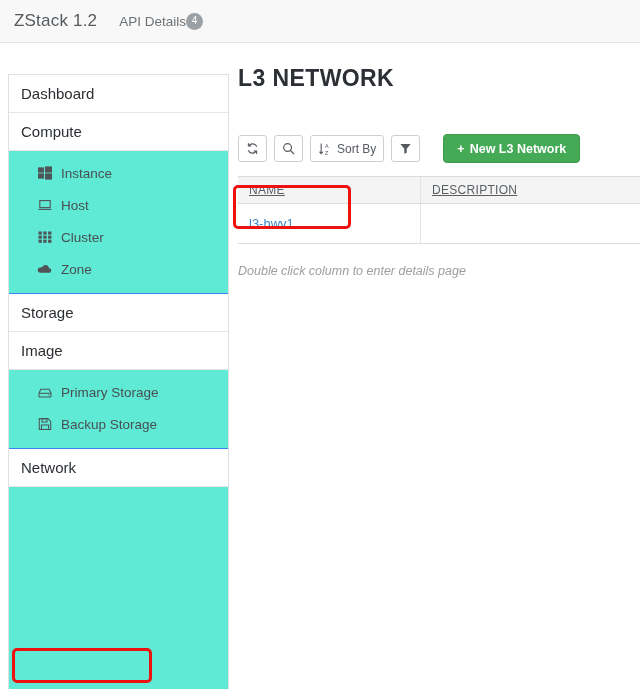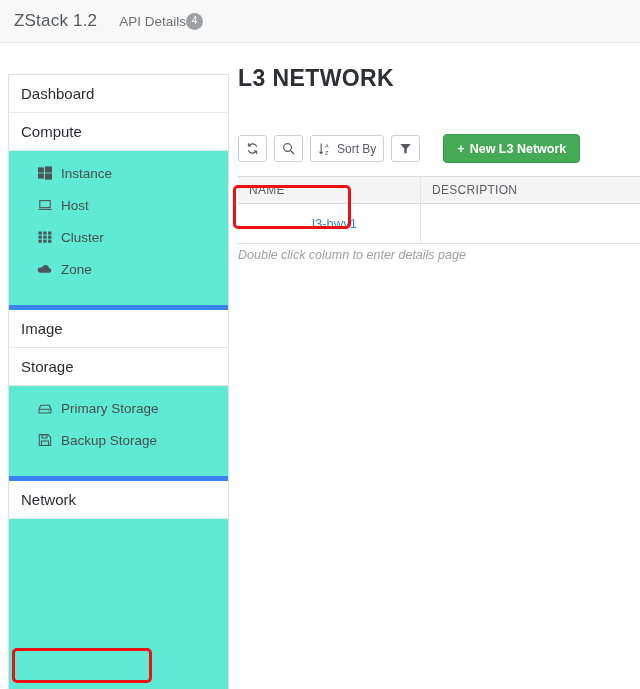--- a/index.html
+++ b/index.html
@@ -41,21 +41,21 @@
     border: 1px solid #e0e0e0;
     border-bottom: none;
     text-align: right;
   }
   .sec-head {
     height: 38px; display: flex; align-items: center;
     padding-left: 12px; font-size: 15px; color: #2b2f33;
     border-bottom: 1px solid #e6e6e6;
     cursor: pointer; background: #fff;
   }
-  .sec-body { border-bottom: 5px solid #3b82f6; padding: 6px 0 20px 0; }
+  .sec-body { border-bottom: 1px solid #3b82f6; padding: 6px 0 8px 0; }
   .nav-item {
     height: 32px; display: flex; align-items: center;
     padding-left: 28px; font-size: 13.5px; color: #4a4f54;
     cursor: pointer; gap: 9px;
   }
   .nav-item .ico {
     width: 15px; height: 15px; flex: none;
     display: inline-flex; align-items: center; justify-content: center;
     color: #50555a;
   }
@@ -99,28 +99,28 @@
   }
 
   
   #table { margin-top: 13px; width: 411px; }
   #thead {
     display: flex; height: 28px; background: #f4f4f4;
     border-top: 1px solid #dcdcdc; border-bottom: 1px solid #dcdcdc;
   }
   #thead .th {
     display: flex; align-items: center; font-size: 12px;
-    color: #5a5f64; letter-spacing: .3px; padding-left: 11px;
+    color: #5a5f64; letter-spacing: .3px; padding-left: 11px; text-decoration: underline;
   }
   .col-name { width: 182px; }
   .col-desc { width: 229px; border-left: 1px solid #e4e4e4; }
   .trow { display: flex; height: 40px; border-bottom: 1px solid #dcdcdc; }
   .trow .td {
     display: flex; align-items: center; font-size: 13px;
-    padding-left: 11px; color: #3c4044; justify-content: center;
+    padding-left: 11px; color: #3c4044;
   }
   .cell-link { color: #3b87c6; cursor: pointer; }
 
   .hint {
     font-style: italic; font-size: 12.5px; color: #9b9fa3;
     margin-top: 7px; line-height: 19px;
   }
   svg { display: block; }
 </style>
 </head>
@@ -184,25 +184,25 @@
       <span class="ico">
         <svg width="15" height="14" viewBox="0 0 15 14" fill="#4f5459">
           <path d="M3.4 10.8h8.2c1.6 0 2.6-1.1 2.6-2.4 0-1.3-1-2.3-2.3-2.4-.2-1.7-1.6-3-3.4-3-1.5 0-2.8.9-3.2 2.3-.2 0-.3 0-.5 0C2 5.3.7 6.5.7 8.1c0 1.5 1.2 2.7 2.7 2.7z"></path>
         </svg>
       </span>
       <span>Zone</span>
     </div>
   </div>
 
   <div class="sec-head">
+    <span>Storage</span>
+  </div>
+
+  <div class="sec-head">
     <span>Image</span>
-  </div>
-
-  <div class="sec-head">
-    <span>Storage</span>
   </div>
   <div class="sec-body">
     <div class="nav-item">
       <span class="ico">
         <svg width="14" height="14" viewBox="0 0 14 14" fill="none" stroke="#4f5459" stroke-width="1.05">
           <path d="M1 8.2 2.8 4.3h8.4L13 8.2v3.1a.7.7 0 0 1-.7.7H1.7a.7.7 0 0 1-.7-.7z"></path>
           <line x1="1.2" y1="8.3" x2="12.8" y2="8.3"></line>
           <circle cx="10.8" cy="10.1" r="0.55" fill="#4f5459" stroke="none"></circle>
         </svg>
       </span>
@@ -279,17 +279,17 @@
       <div class="th col-desc">DESCRIPTION</div>
     </div>
     <div class="trow">
       <div class="td col-name">
         <span class="cell-link">l3-hwv1</span>
       </div>
       <div class="td col-desc"></div>
     </div>
   </div>
 
-  <div class="hint" style="margin-top:2px">Double click column to enter details page</div>
+  <div class="hint" style="margin-top:18px">Double click column to enter details page</div>
 </div>
 
 <div class="annot" id="annot-cell"></div>
 <div class="annot" id="annot-sidebar"></div>
 
 </body></html>

